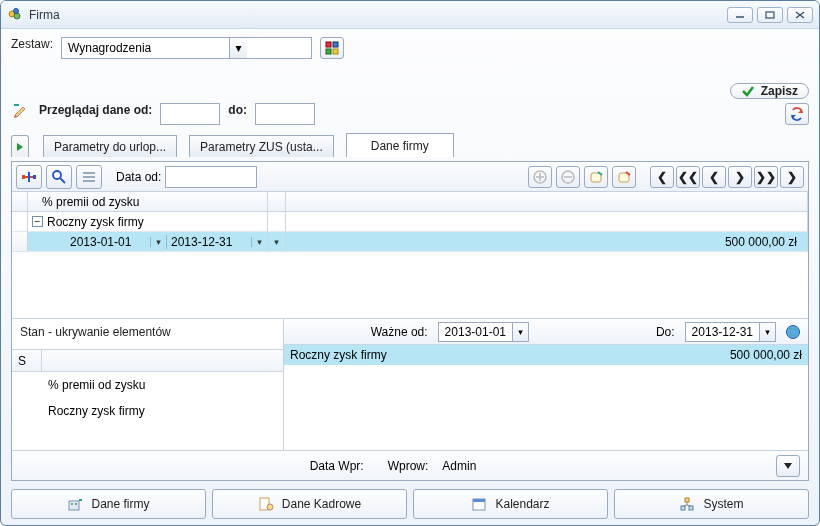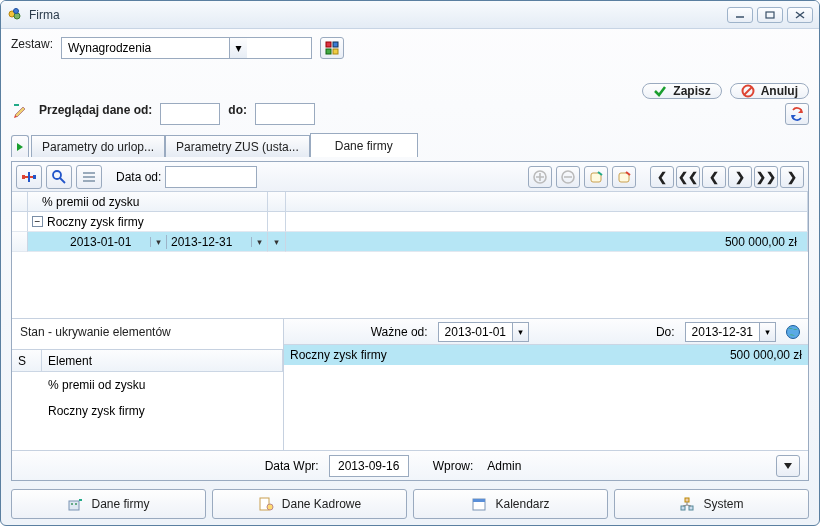--- a/index.html
+++ b/index.html
@@ -71,21 +71,21 @@
     font-weight: 600;
     color: #222;
     margin-top: 46px;
   }
 
   .textfield {
     border: 1px solid #9aaabf; background: #fff; height: 22px; padding: 0 4px;
   }
 
   
-  .tabsrow { display: flex; align-items: flex-end; height: 24px; margin-top: 4px; }
+  .tabsrow { display: flex; align-items: flex-end; height: 24px; margin-top: 4px; gap: 12px; }
   .runbtn {
     width: 18px; height: 22px;
     border: 1px solid #99aac0; border-radius: 3px 3px 0 0;
     border-bottom: none;
     background: linear-gradient(#fdfdfe,#eceff6);
     display: flex; align-items: center; justify-content: center;
     margin-right: 2px;
   }
   .tab {
     height: 22px;
@@ -293,29 +293,20 @@
           </svg>
       </div>
       <div class="spacer"></div>
       <div class="actbtn">
         <span>
             <svg width="14" height="14" viewBox="0 0 14 14">
               <path d="M2 7 L6 11 L12 3" fill="none" stroke="#1a9e2e" stroke-width="2.5"></path>
             </svg>
           </span>
         <span>Zapisz</span>
-      </div>
-      <div class="actbtn">
-        <span>
-            <svg width="14" height="14" viewBox="0 0 14 14">
-              <circle cx="7" cy="7" r="5.5" fill="none" stroke="#d43" stroke-width="2"></circle>
-              <line x1="3" y1="11" x2="11" y2="3" stroke="#d43" stroke-width="2"></line>
-            </svg>
-          </span>
-        <span>Anuluj</span>
       </div>
     </div>
 
     <div class="row">
       <span style="width:20px;display:flex;justify-content:center">
         <svg width="16" height="16" viewBox="0 0 16 16">
             <path d="M2 12 L10 4 L12 6 L4 14 Z" fill="#f0d070" stroke="#b88"></path>
             <path d="M2 12 L4 14 L1 15 Z" fill="#d43"></path>
             <line x1="1" y1="2" x2="6" y2="2" stroke="#2a8" stroke-width="2"></line>
           </svg>
@@ -443,21 +434,20 @@
               <span>500 000,00 zł</span>
             </div>
         </div>
       </div>
 
       <div class="split">
         <div class="split-left">
           <div class="panel-title">Stan - ukrywanie elementów</div>
           <div class="lhdr">
             <div style="width:30px">S</div>
-            <div style="flex:1">Element</div>
           </div>
           <div class="llist">
             <div class="litem">% premii od zysku</div>
             <div class="litem">Roczny zysk firmy</div>
           </div>
         </div>
 
         <div class="split-right">
           <div class="rhdr">
             <div class="eqflex">
@@ -486,21 +476,20 @@
             <div class="c1">Roczny zysk firmy</div>
             <div class="c2">500 000,00 zł</div>
           </div>
           <div style="flex:1"></div>
         </div>
       </div>
 
       <div class="panel-footer">
         <div class="spacer"></div>
         <span>Data Wpr:</span>
-        <input class="textfield" style="width: 80px; text-align: center;" value="2013-09-16">
         <span style="margin-left:14px">Wprow:</span>
         <span style="margin-left:4px">Admin</span>
         <div class="spacer"></div>
         <div class="iconbtn">
           <svg width="12" height="12">
               <path d="M2 3 L6 9 L10 3" fill="#222"></path>
             </svg>
         </div>
       </div>
 

